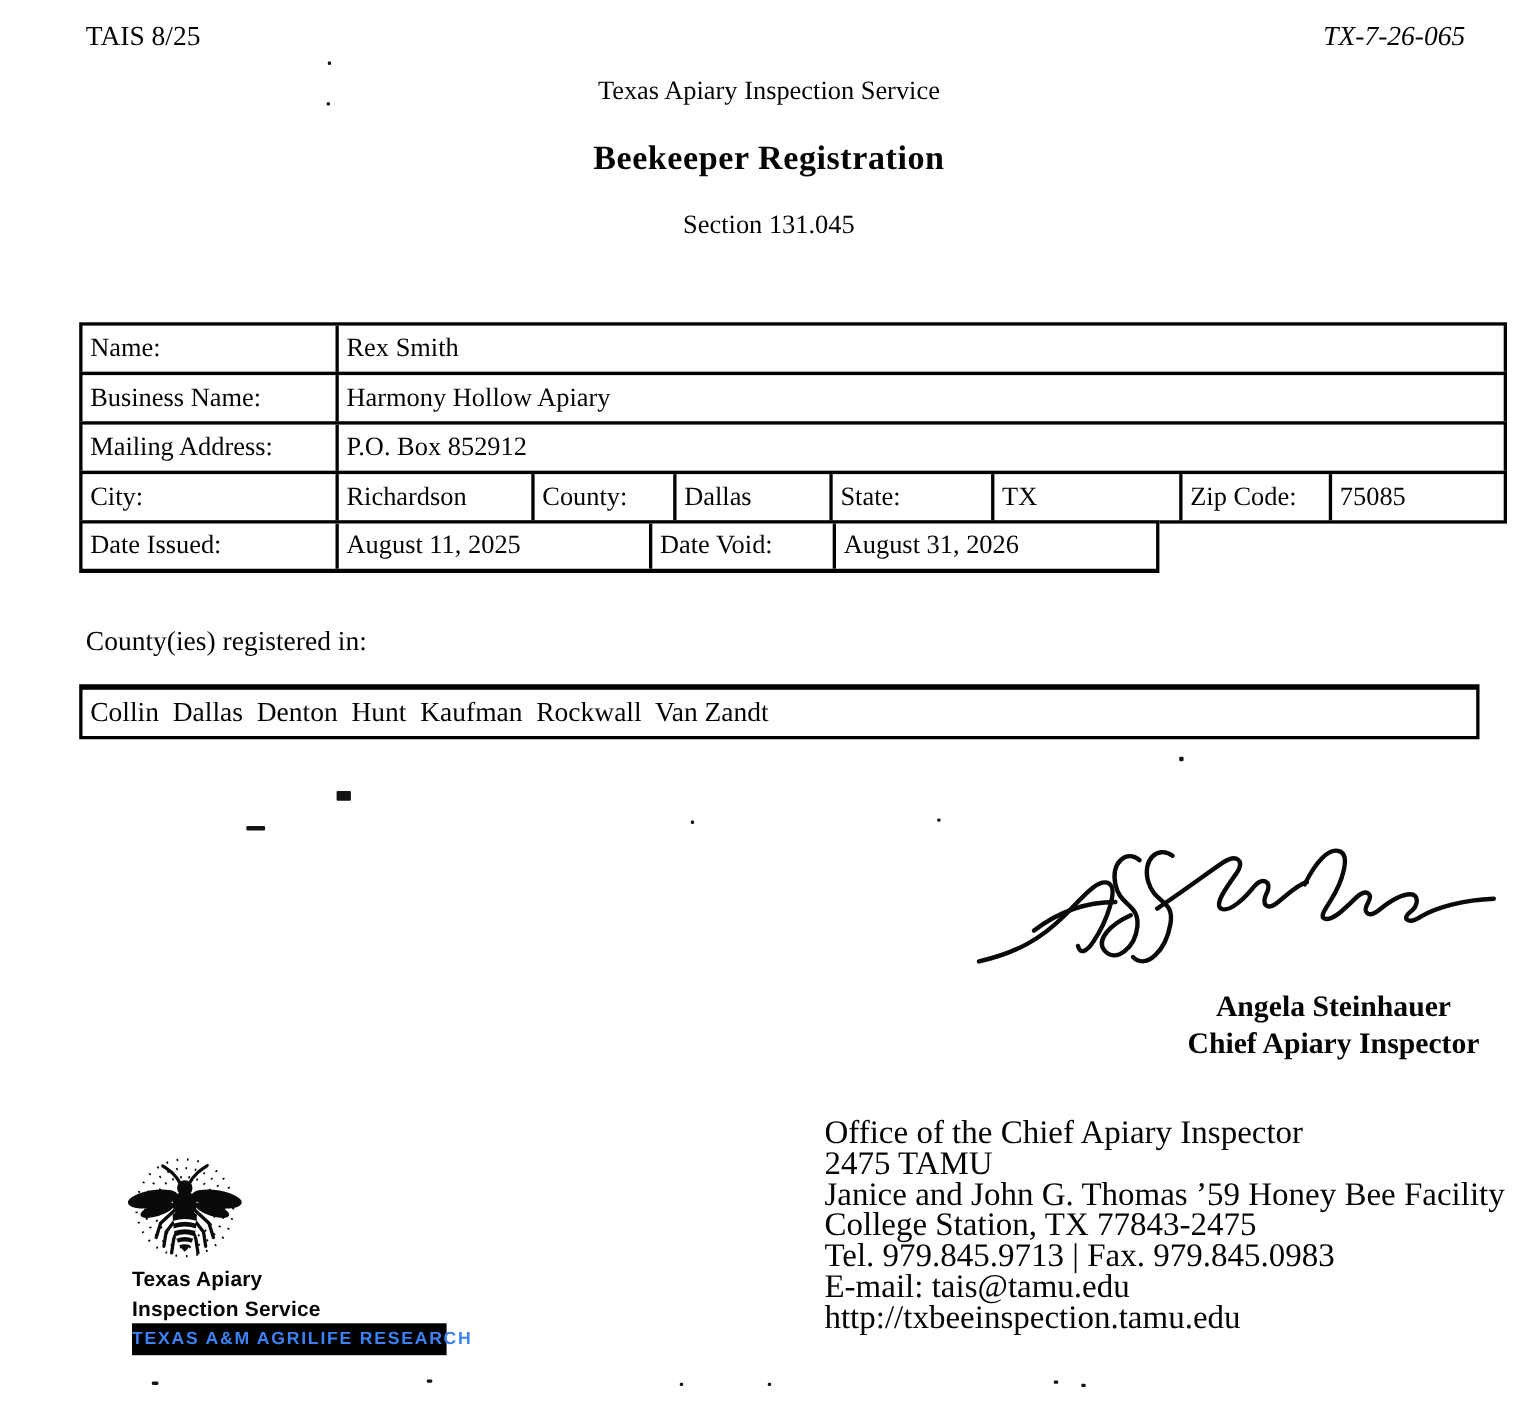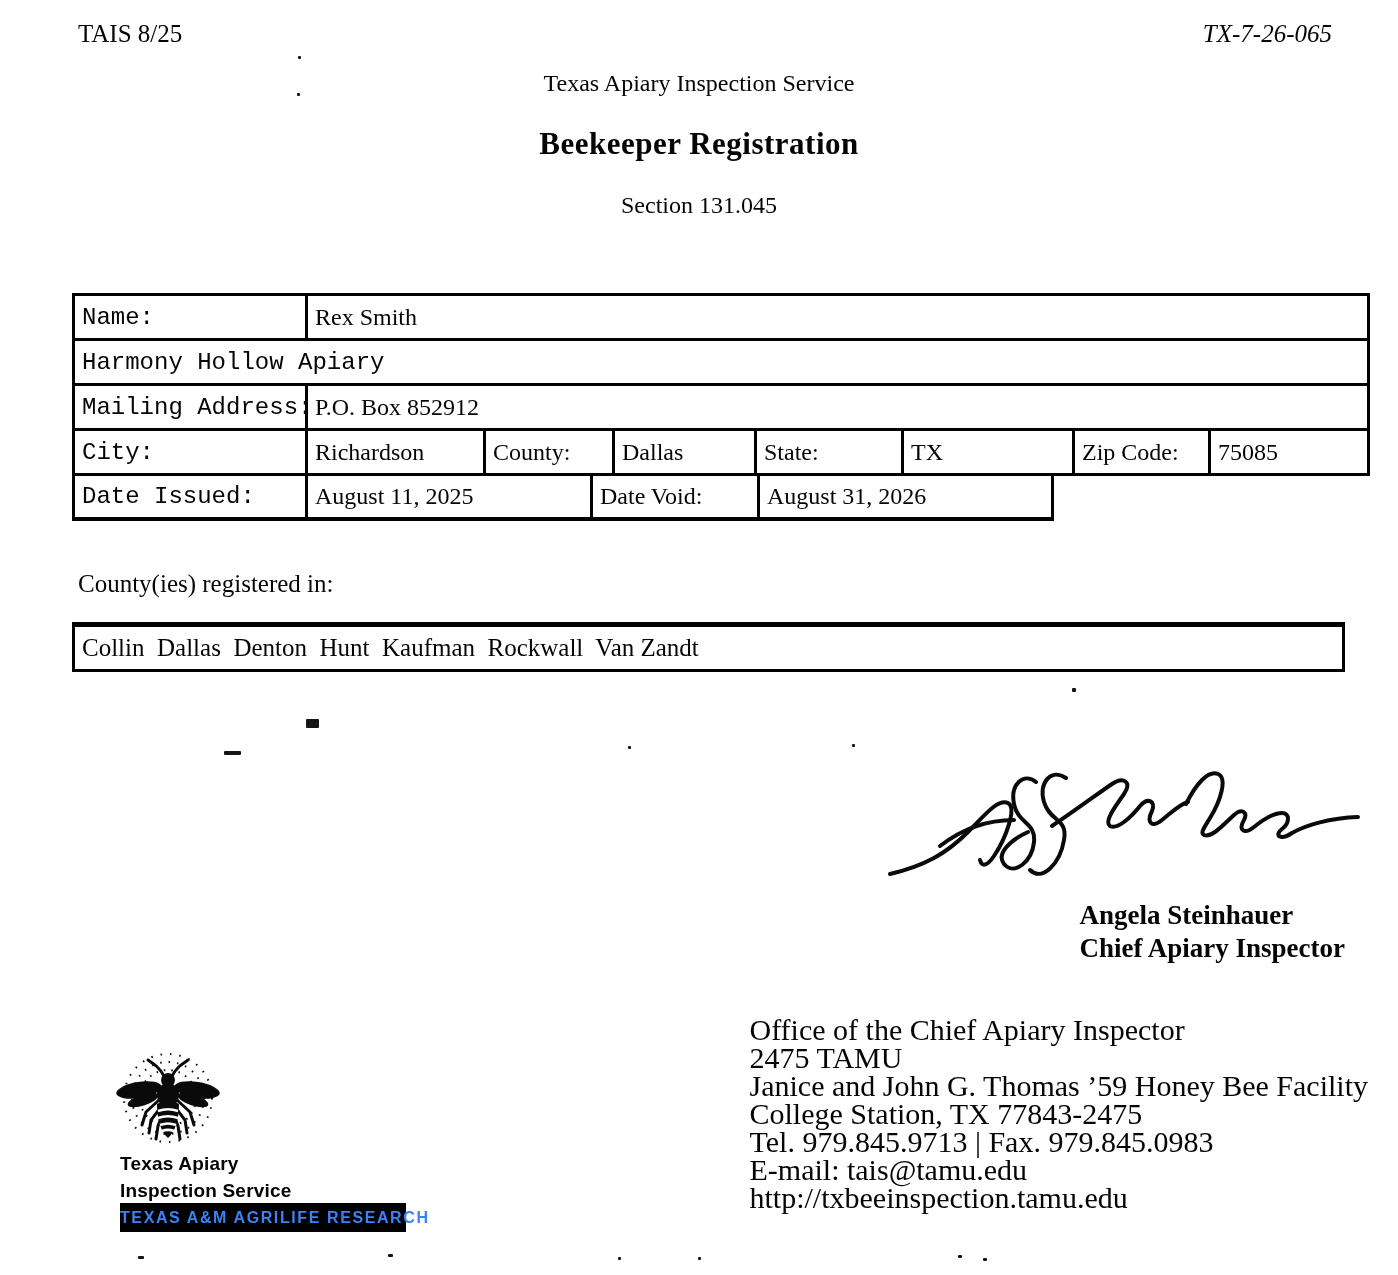--- a/index.html
+++ b/index.html
@@ -24,35 +24,35 @@
   .reg-table { left:72px; top:293px; width:1298px; }
   .trow {
     display:flex; border:3px solid #000; height:48px; background:#fff;
   }
   .trow + .trow { margin-top:-3px; }
   .trow-last { width:982px; border-bottom-width:4px; }
   .tcell {
     border-left:3px solid #000; padding:0 7px; display:flex; align-items:center;
     font-size:24px; white-space:nowrap; overflow:hidden;
   }
-  .tcell:first-child { border-left:none;font-family:Liberation Mono, monospace; }
+  .tcell:first-child { border-left:none; }
   .tcell.grow { flex:1 1 auto; }
 
   
   .counties-label { left:78px; top:570px; font-size:25px; }
   .counties-box {
     left:72px; top:622px; width:1273px; height:50px;
     border:3px solid #000; border-top-width:5px;
     display:flex; align-items:center; padding:0 7px;
     font-size:25px; white-space:pre;
   }
 
   
   .signature-wrap { left:884px; top:762px; width:480px; height:128px; }
-  .signer-block { right:53px; top:899px; text-align:left; font-size:27px; font-weight:bold; line-height:33px; }
+  .signer-block { right:53px; top:899px; text-align:center; font-size:27px; font-weight:bold; line-height:33px; }
 
   
   .contact-block { right:30px; top:1016px; text-align:left; font-size:30px; line-height:28px; }
 
   
   .bee-wrap { left:113px; top:1052px; width:110px; height:102px; }
   .logo-text {
     left:120px; top:1150px; font-family:"Liberation Sans", sans-serif;
     font-weight:bold; font-size:19px; line-height:27px; letter-spacing:.2px;
   }
@@ -77,20 +77,21 @@
   <div class="abs center-line agency-line">Texas Apiary Inspection Service</div>
   <div class="abs center-line doc-title">Beekeeper Registration</div>
   <div class="abs center-line section-line">Section 131.045</div>
 
   <div class="abs reg-table">
     <div class="trow">
       <div class="tcell" style="width:230px">Name:</div>
       <div class="tcell grow">Rex Smith</div>
     </div>
     <div class="trow">
+      <div class="tcell" style="width:230px">Business Name:</div>
       <div class="tcell grow">Harmony Hollow Apiary</div>
     </div>
     <div class="trow">
       <div class="tcell" style="width:230px">Mailing Address:</div>
       <div class="tcell grow">P.O. Box 852912</div>
     </div>
     <div class="trow">
       <div class="tcell" style="width:230px">City:</div>
       <div class="tcell" style="width:178px">Richardson</div>
       <div class="tcell" style="width:129px">County:</div>

